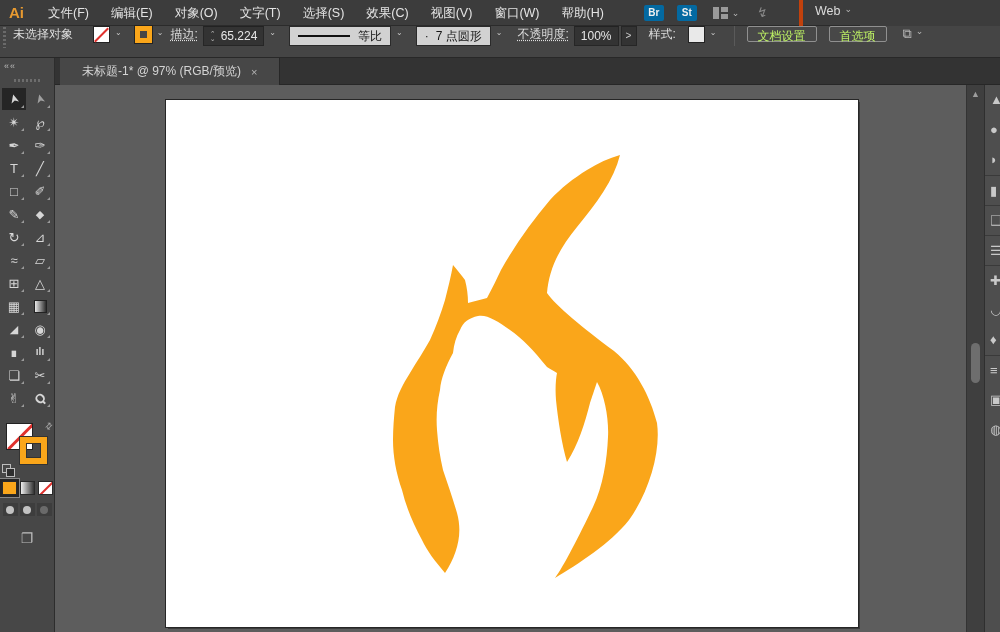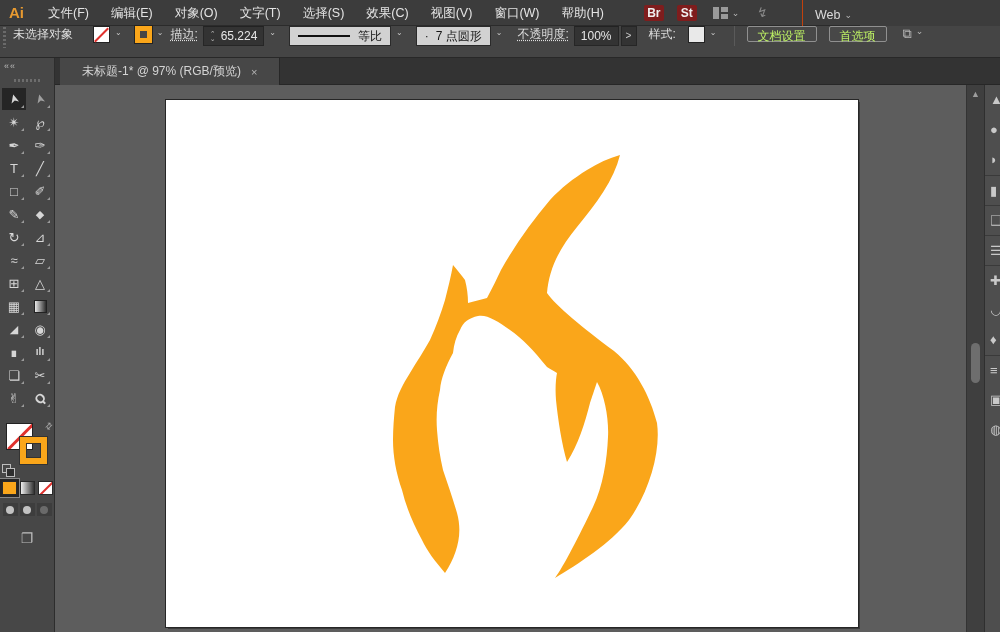--- a/index.html
+++ b/index.html
@@ -6,28 +6,28 @@
   body{background:#222;font-family:"Liberation Sans",sans-serif}
   #app{position:relative;width:1000px;height:632px;background:#3c3c3c;overflow:hidden;
        font-family:"Liberation Sans","DejaVu Sans",sans-serif}
 
   
   .menubar{position:absolute;left:0;top:0;width:860px;height:26px;background:#3c3c3c;
            border-bottom:1px solid #2b2b2b;display:flex;align-items:center;color:#e4e4e4;font-size:12.5px}
   .ai-logo{color:#e89a30;font-weight:bold;font-size:15px;padding:0 13px 0 9px}
   .menu-item{padding:0 11px;height:26px;line-height:26px;cursor:default}
   .mb-extras{display:flex;align-items:center;margin-left:16px}
-  .mb-chip{width:20px;height:16px;background:#7f1d1d;border-radius:2px;color:#f0f0f0;
-           font-size:12px;font-weight:bold;text-align:center;line-height:16px;margin-left:13px}
+  .mb-chip{width:20px;height:16px;background:#0369a1;border-radius:2px;color:#f0f0f0;
+           font-size:10px;font-weight:bold;text-align:center;line-height:16px;margin-left:13px}
   .tiles-icon{display:inline-block;width:15px;height:12px;margin-left:16px;position:relative;background:#9a9a9a}
   .tiles-icon:after{content:"";position:absolute;left:6px;top:0;width:2px;height:12px;background:#3c3c3c}
   .tiles-icon:before{content:"";position:absolute;left:8px;top:5px;width:7px;height:2px;background:#3c3c3c;z-index:2}
   .chev{color:#b9b9b9;font-size:9px;margin-left:4px}
   .sync-icon{color:#8b8b8b;font-size:13px;margin-left:18px;transform:rotate(10deg)}
-  .mb-right{margin-left:auto;display:flex;align-items:center;border-left:1px solid #c2410c;
+  .mb-right{margin-left:auto;display:flex;align-items:flex-start;border-left:4px solid #c2410c;
             height:26px;padding:4px 8px 0 12px;color:#dcdcdc}
 
   
   .controlbar{position:absolute;left:0;top:26px;width:1000px;height:32px;background:#454545;
               border-bottom:1px solid #282828;display:flex;color:#dedede;font-size:12px}
   .cb-grip{width:5px;height:22px;margin:0 7px 0 3px;
            background:repeating-linear-gradient(#454545 0 1px,#6a6a6a 1px 3px,#454545 3px 4px);width:3px}
   .cb-label{margin-right:10px;white-space:nowrap}
   .link{text-decoration:underline dotted;text-underline-offset:2px;white-space:nowrap}
   .swatch{width:17px;height:17px;border:1px solid #232323;background:#fff;position:relative;margin-left:10px}

